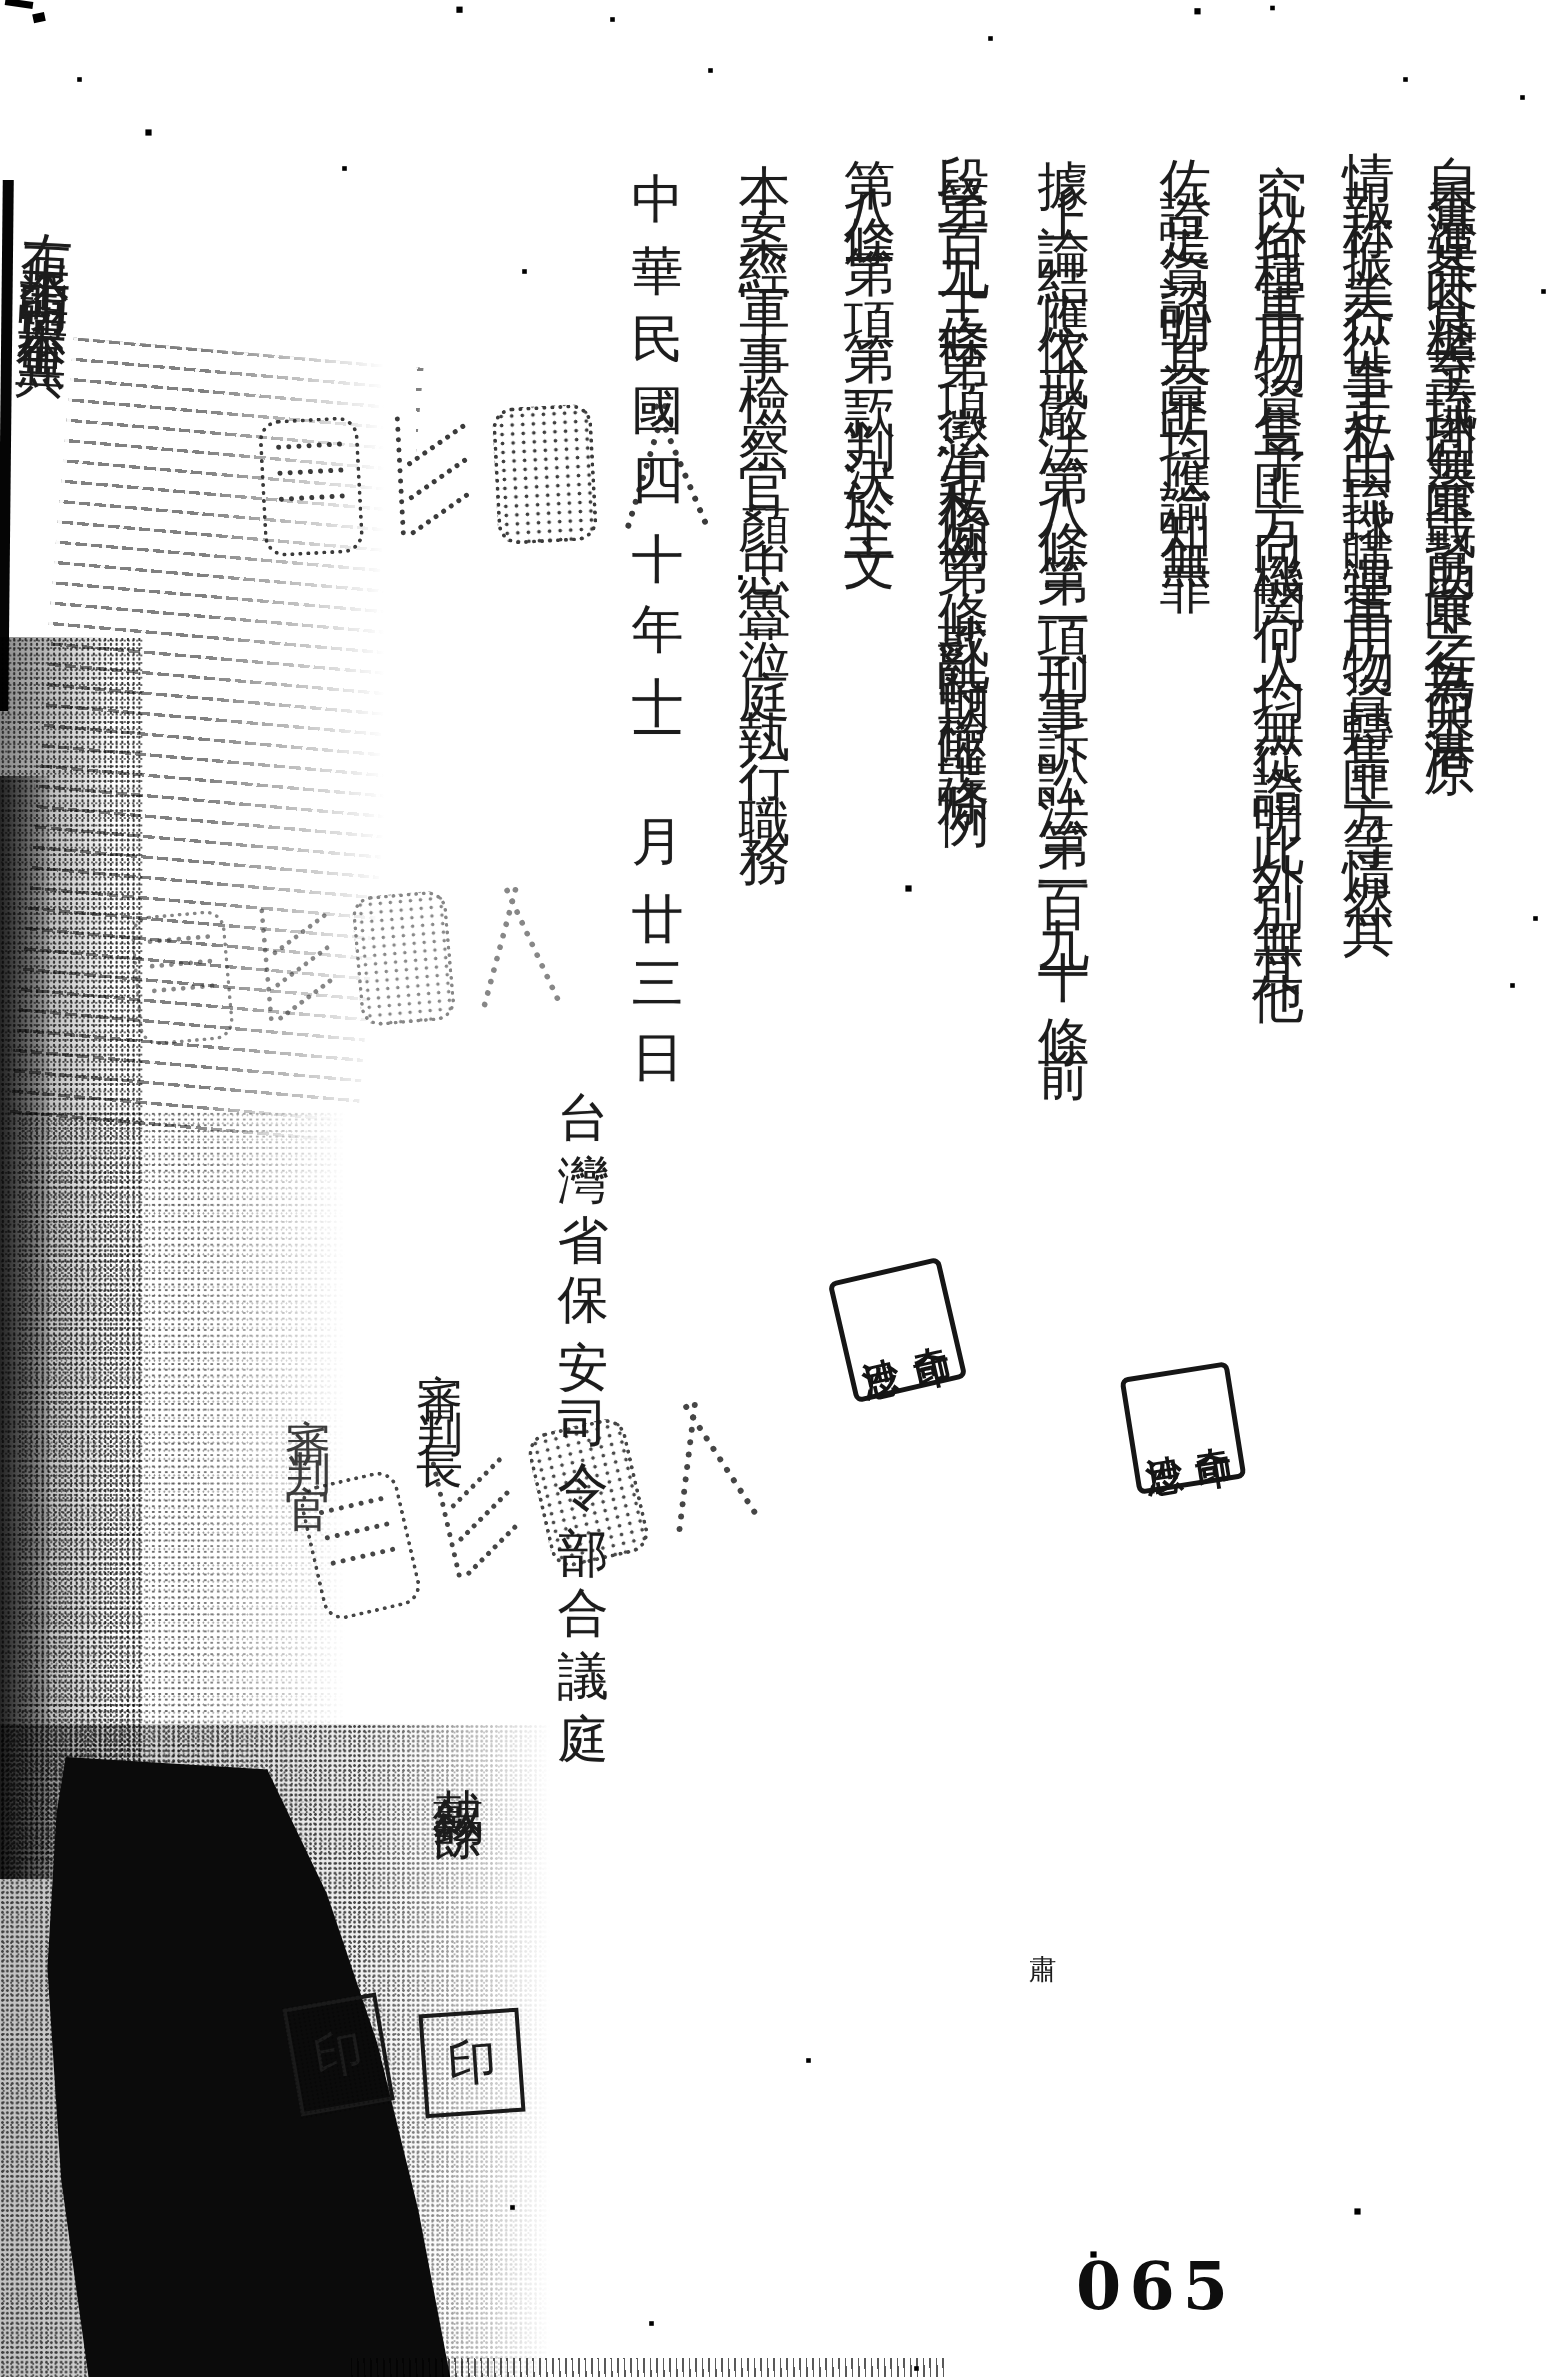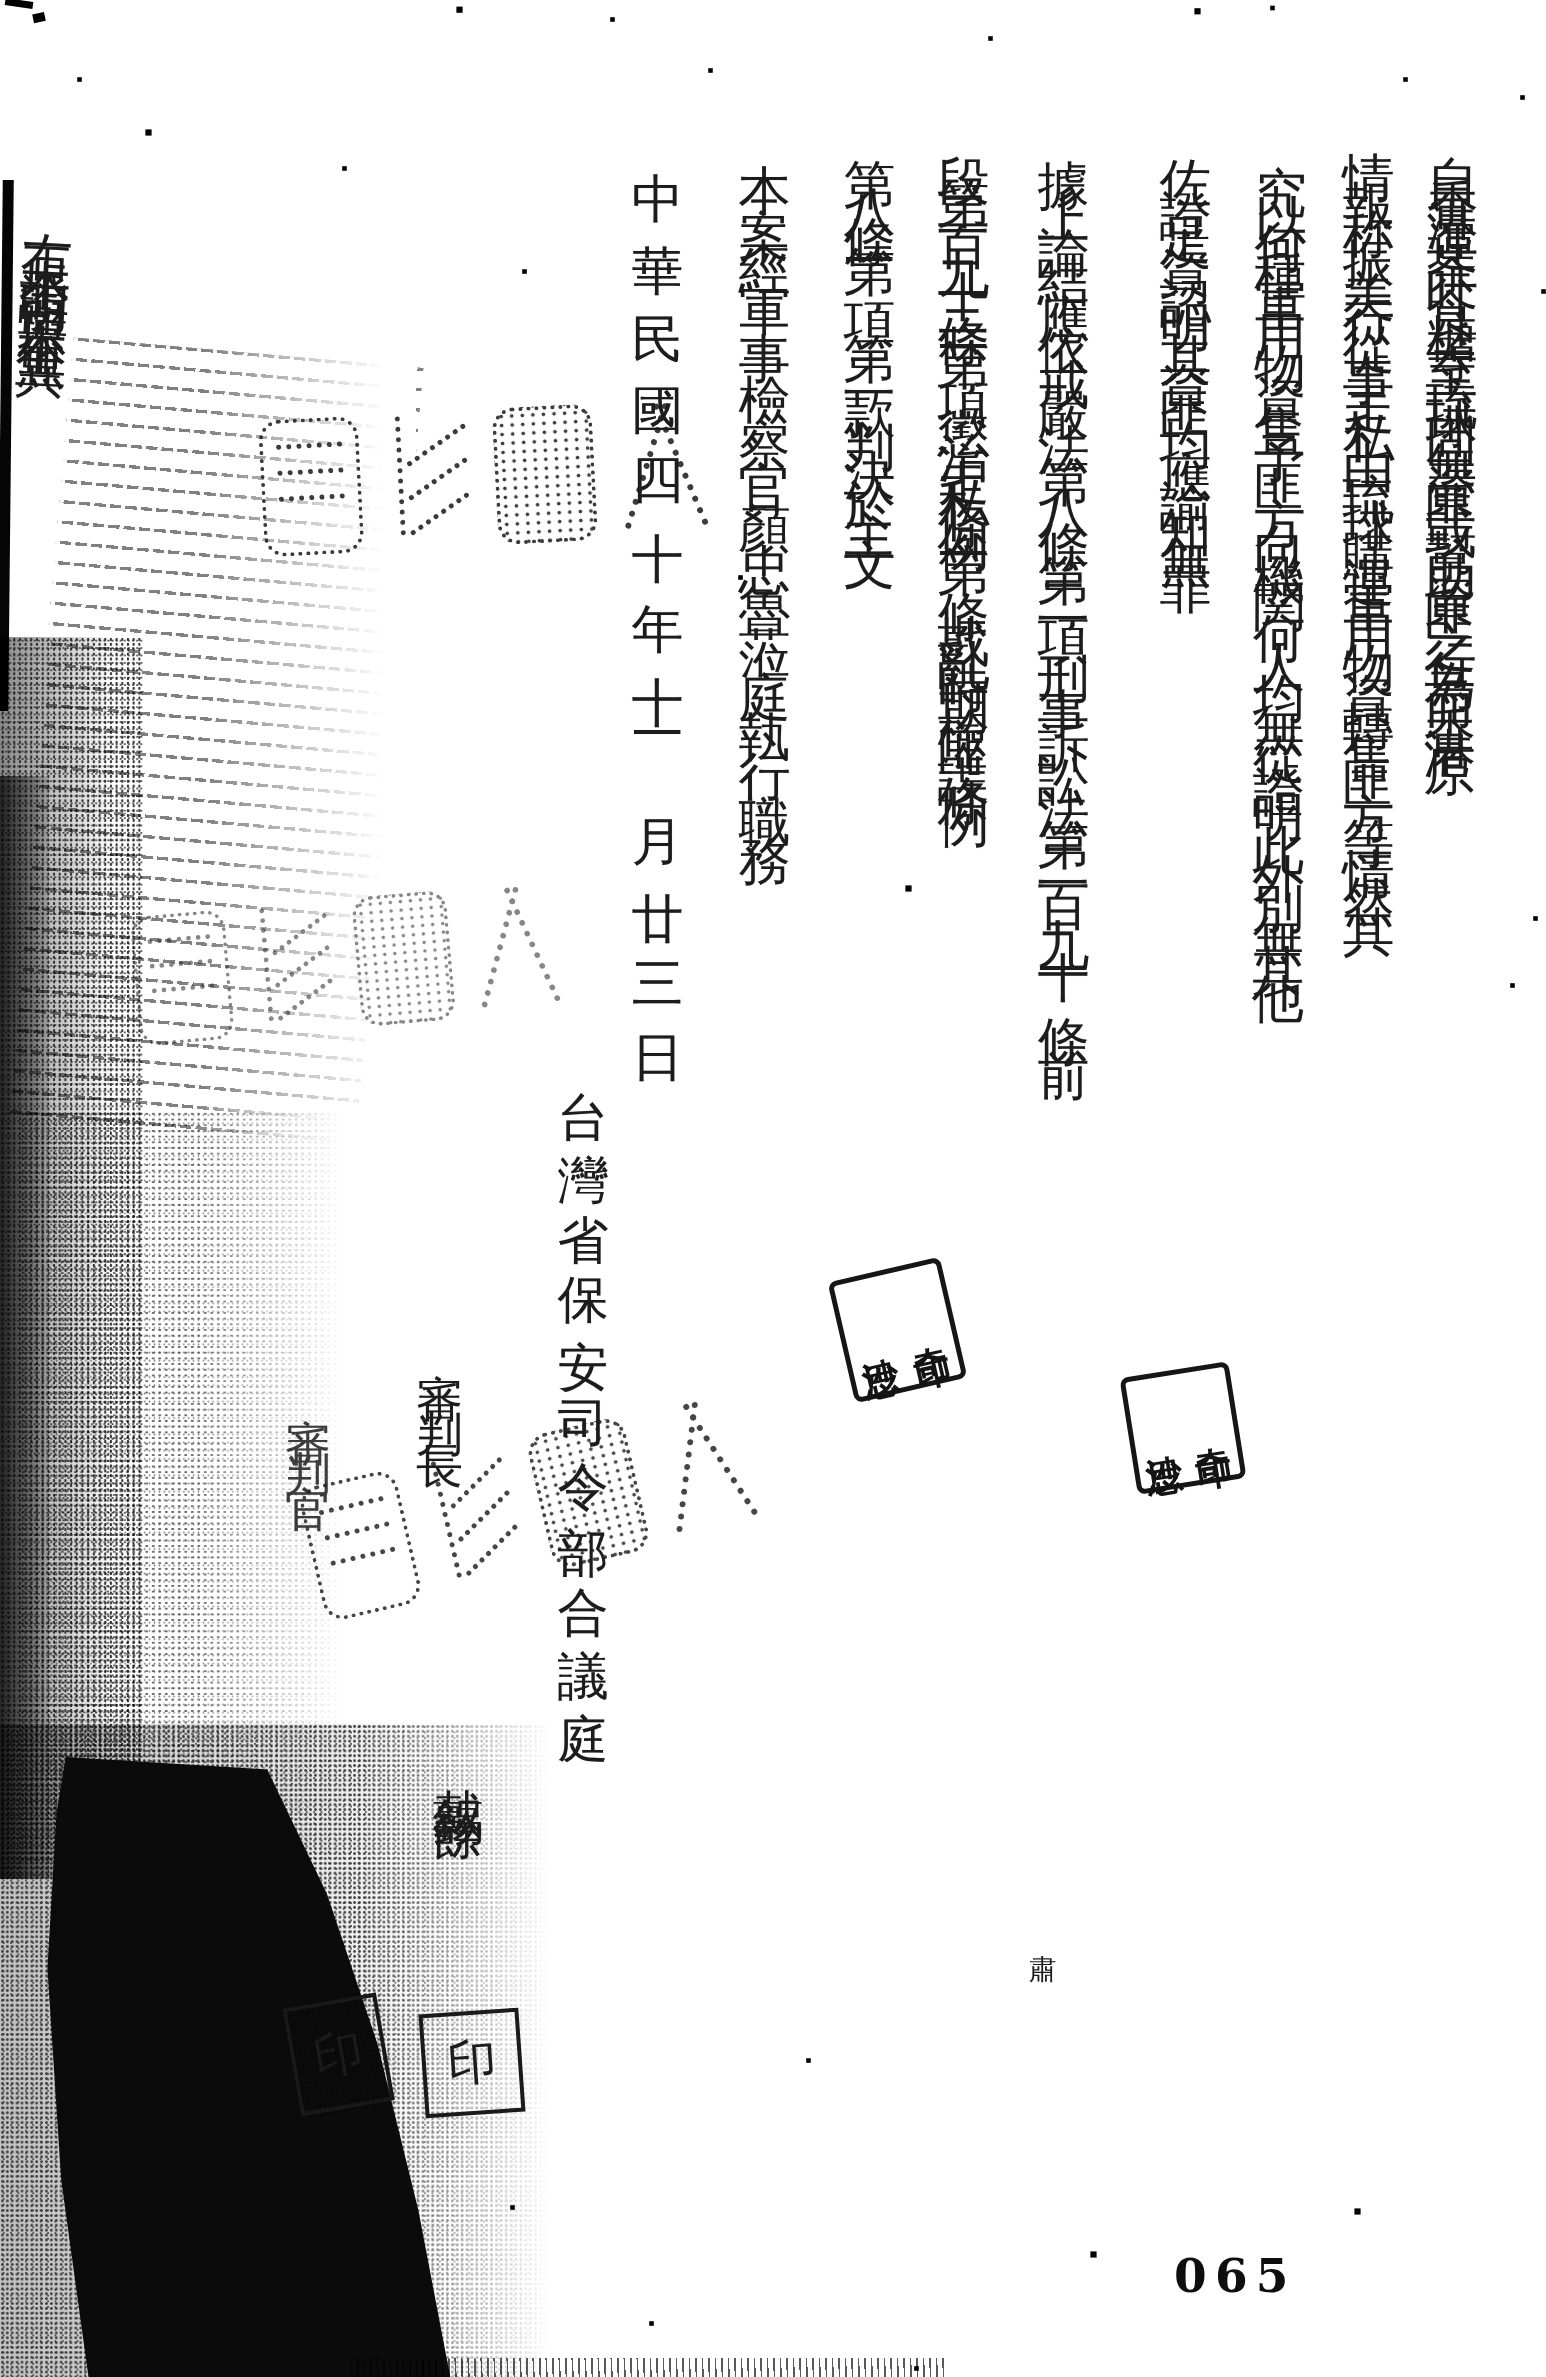--- a/index.html
+++ b/index.html
@@ -130,23 +130,23 @@
       458px 8.2px 0 1.6px #000, 611px 18px 0 0.8px #000, 989px 37px 0 0.8px #000,
       1196px 9.8px 0 1.6px #000, 1271px 6.5px 0 0.8px #000, 709px 69px 0 0.8px #000,
       1404px 78px 0 0.8px #000, 1521px 96px 0 0.8px #000, 343px 167px 0 0.8px #000,
       523px 270px 0 0.8px #000, 1542px 290px 0 0.8px #000, 907px 887px 0 1.6px #000,
       1511px 984px 0 0.8px #000, 1534px 917px 0 0.8px #000, 739px 576px 0 0.8px #000,
       1356px 2210px 0 1.6px #000, 650px 2322px 0 0.8px #000, 915px 2367px 0 0.8px #000,
       511px 2206px 0 0.8px #000, 1092px 2253px 0 1.6px #000, 807px 2059px 0 0.8px #000,
       147px 131px 0 1.6px #000, 78px 78px 0 0.8px #000;}
   
   .page-num{
-    position:absolute;left:1174px;top:2248px;
+    position:absolute;left:1076px;top:2248px;
     font-family:"DejaVu Serif","Liberation Serif",serif;
-    font-size:47px;font-weight:bold;letter-spacing:8.2px;color:#0e0e0e;
+    font-size:65px;font-weight:bold;letter-spacing:8.2px;color:#0e0e0e;
   }
 </style>
 </head>
 <body>
 
 <div class="page">
 
   <div class="noise spine-line"></div>
   <div class="noise striation"></div>
   <div class="noise striation-fade"></div>

